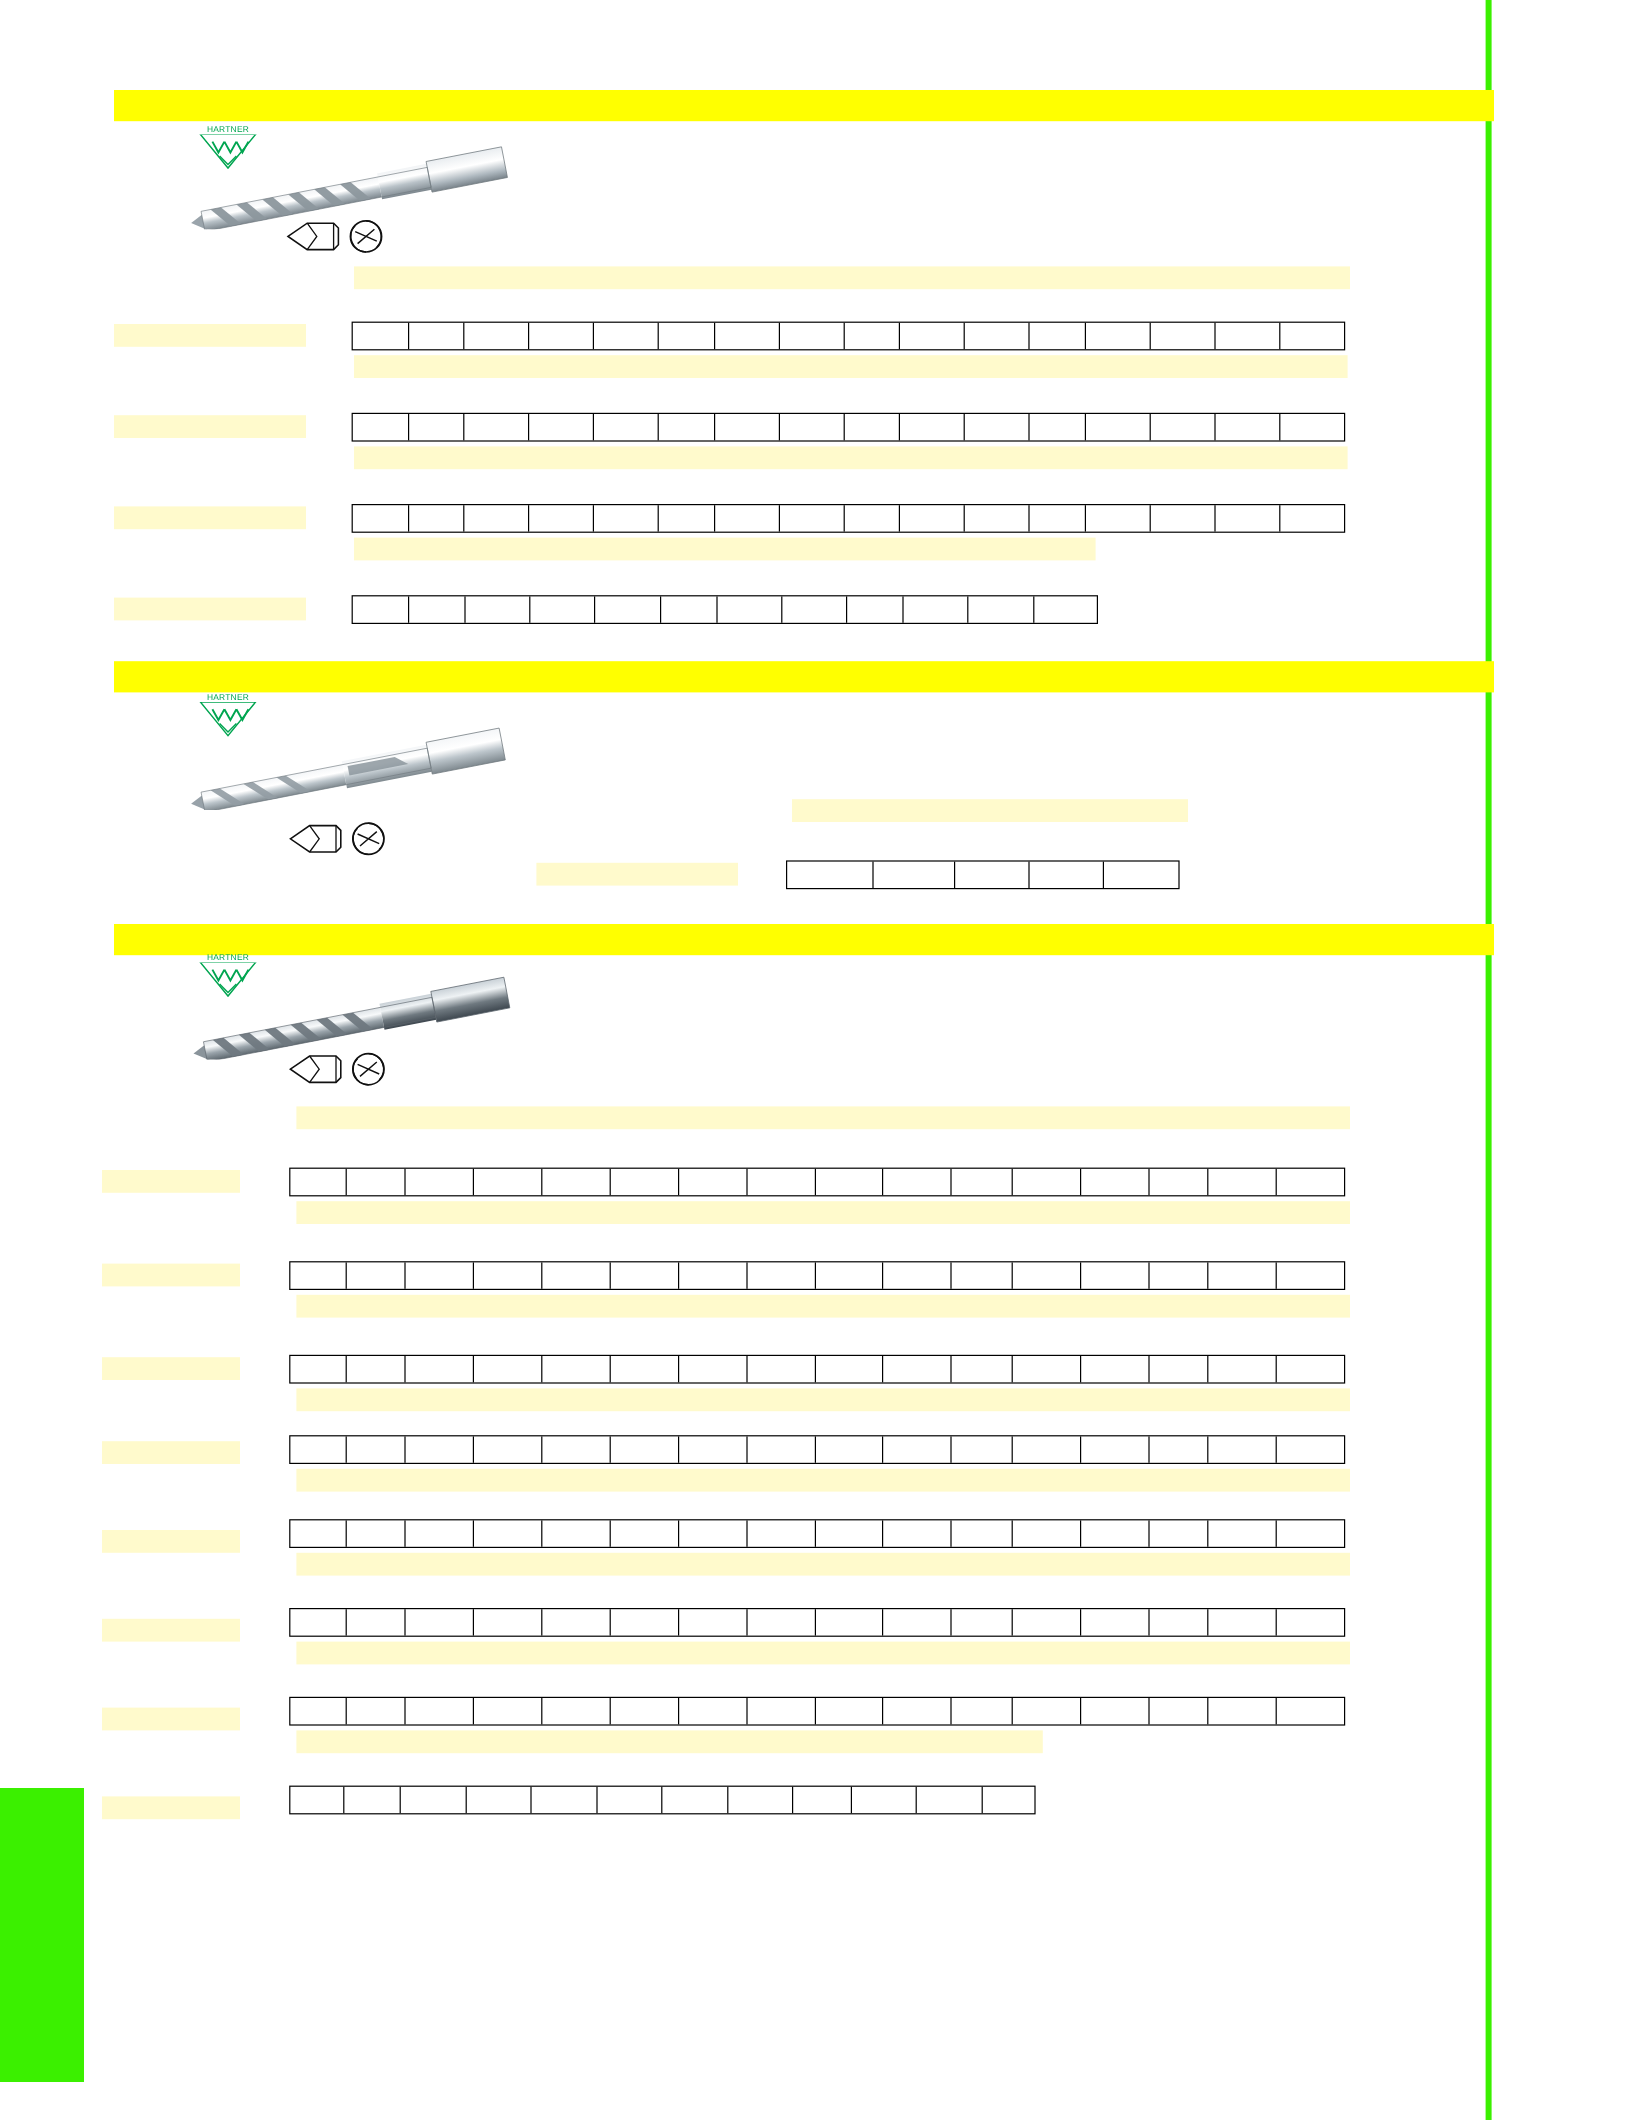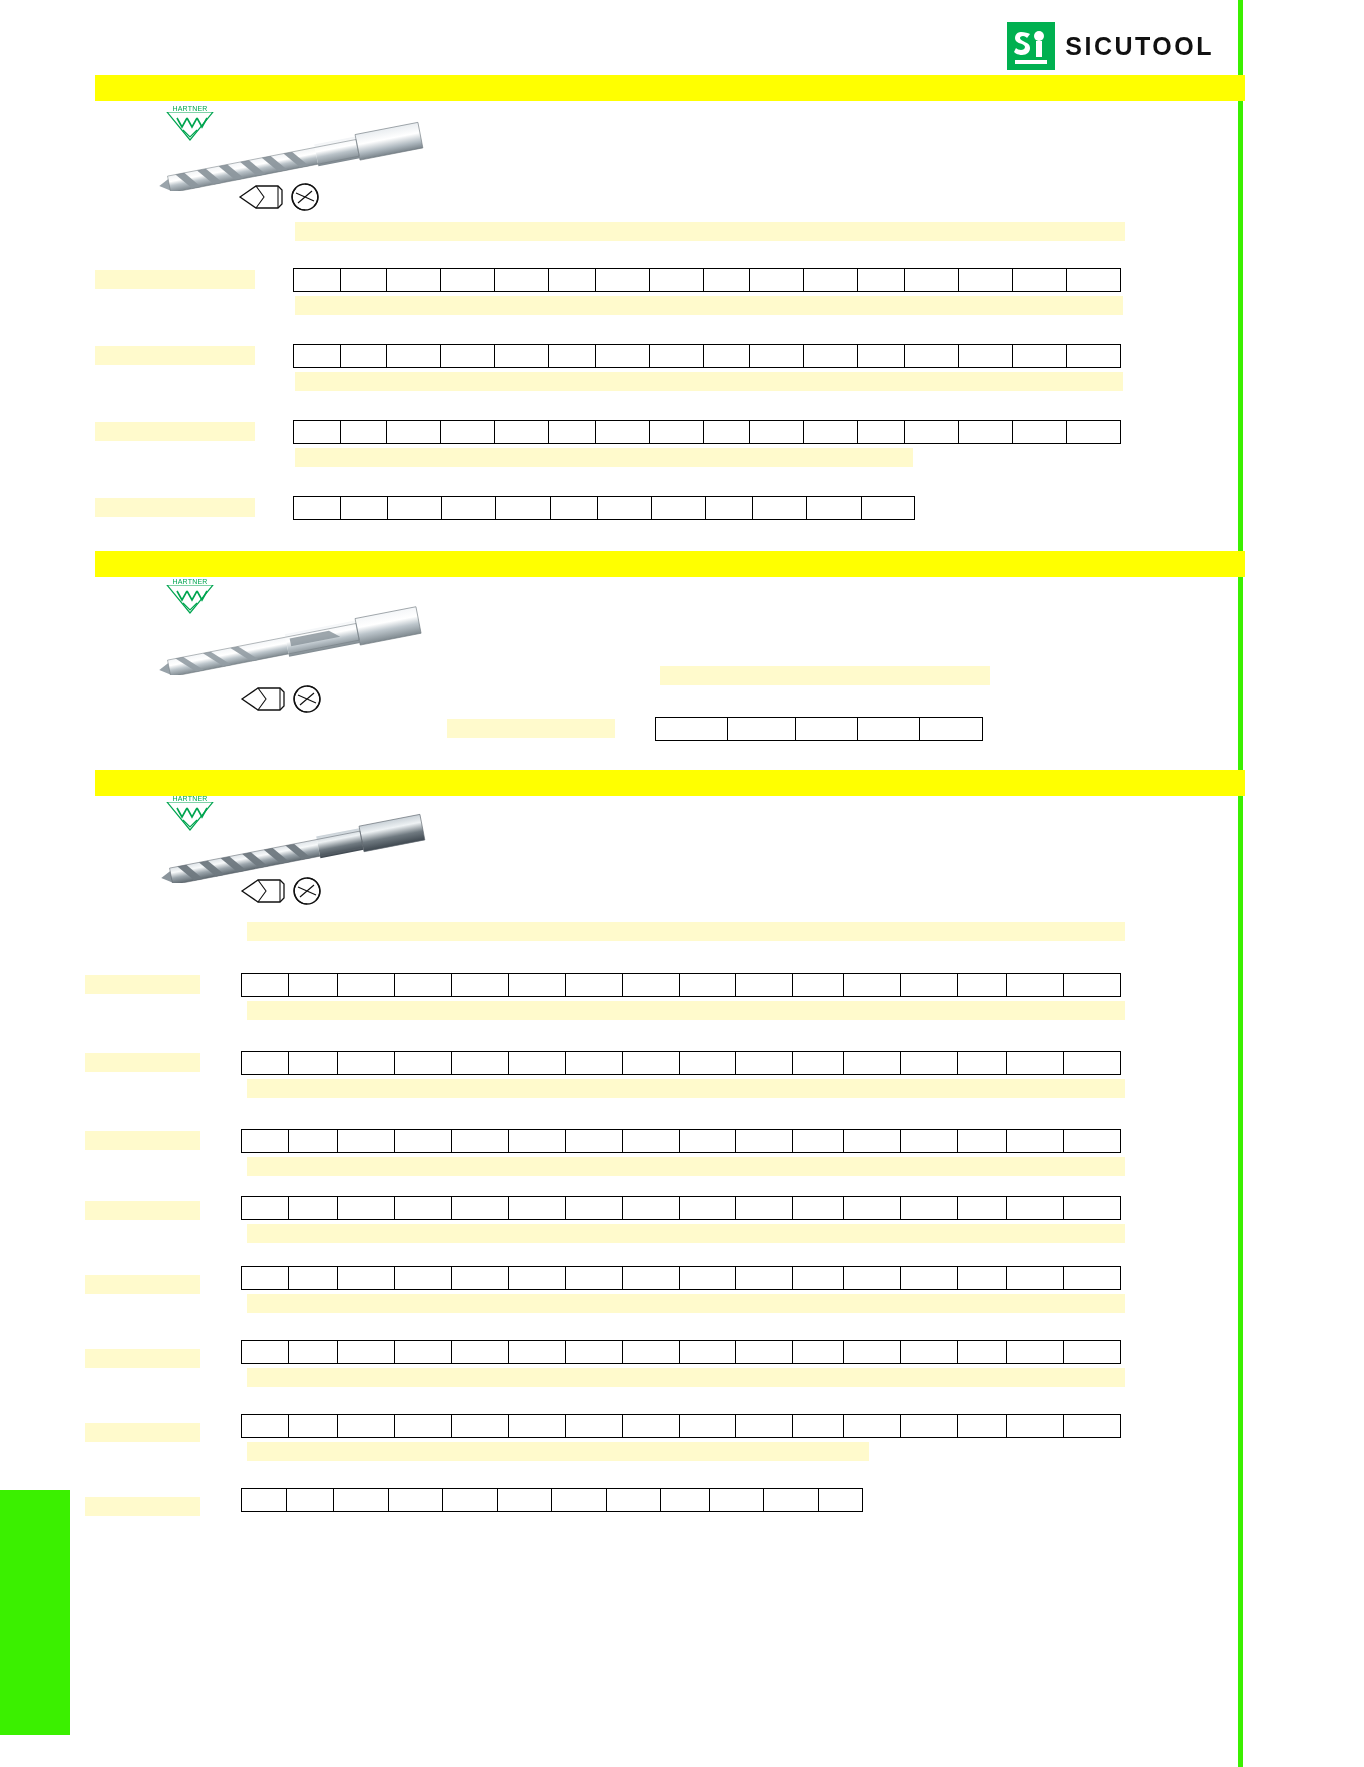--- a/index.html
+++ b/index.html
@@ -122,32 +122,20 @@
 </style>
 </head>
 <body>
 
 <div class="page">
 
   <div class="right-rule"></div>
 
   <div class="left-tab"></div>
 
-  <div class="brand">
-    <div class="brand-mark">
-      <svg width="48" height="48" viewBox="0 0 48 48">
-        <rect x="0" y="0" width="48" height="48" fill="#00b050"></rect>
-        <path d="M14 10 c-4 0 -6 3 -6 6 c0 4 4 5 7 6 c2 1 3 2 3 3 c0 2 -2 3 -4 3 c-2 0 -4 -1 -5 -2 l-2 4 c2 2 5 3 8 3 c5 0 8 -3 8 -7 c0 -4 -3 -5 -7 -7 c-2 -1 -3 -2 -3 -3 c0 -1 1 -2 3 -2 c2 0 3 1 4 2 l3 -4 c-2 -1 -5 -2 -9 -2 z" fill="#ffffff"></path>
-        <circle cx="32" cy="14" r="5" fill="#ffffff"></circle>
-        <rect x="29" y="19" width="6" height="16" fill="#ffffff"></rect>
-        <rect x="8" y="38" width="32" height="4" fill="#ffffff"></rect>
-      </svg>
-    </div>
-    <div class="brand-text">SICUTOOL</div>
-  </div>
 
   <div class="yellow-bar" style="top:75px;left:95px;width:1150px;"></div>
 
   <div class="hartner" style="left:163px;top:105px;">
     <div class="txt">HARTNER</div>
     <svg width="54" height="30" viewBox="0 0 54 30">
       <polygon points="4,0 50,0 27,28" fill="none" stroke="#00a550" stroke-width="1.2"></polygon>
       <path d="M14 6 l5 9 l5 -9 M24 6 l5 9 l5 -9 M34 6 l5 9 l5 -9" fill="none" stroke="#00a550" stroke-width="1.6"></path>
       <path d="M20 18 l7 7 l7 -7" fill="none" stroke="#00a550" stroke-width="1.2"></path>
     </svg>

